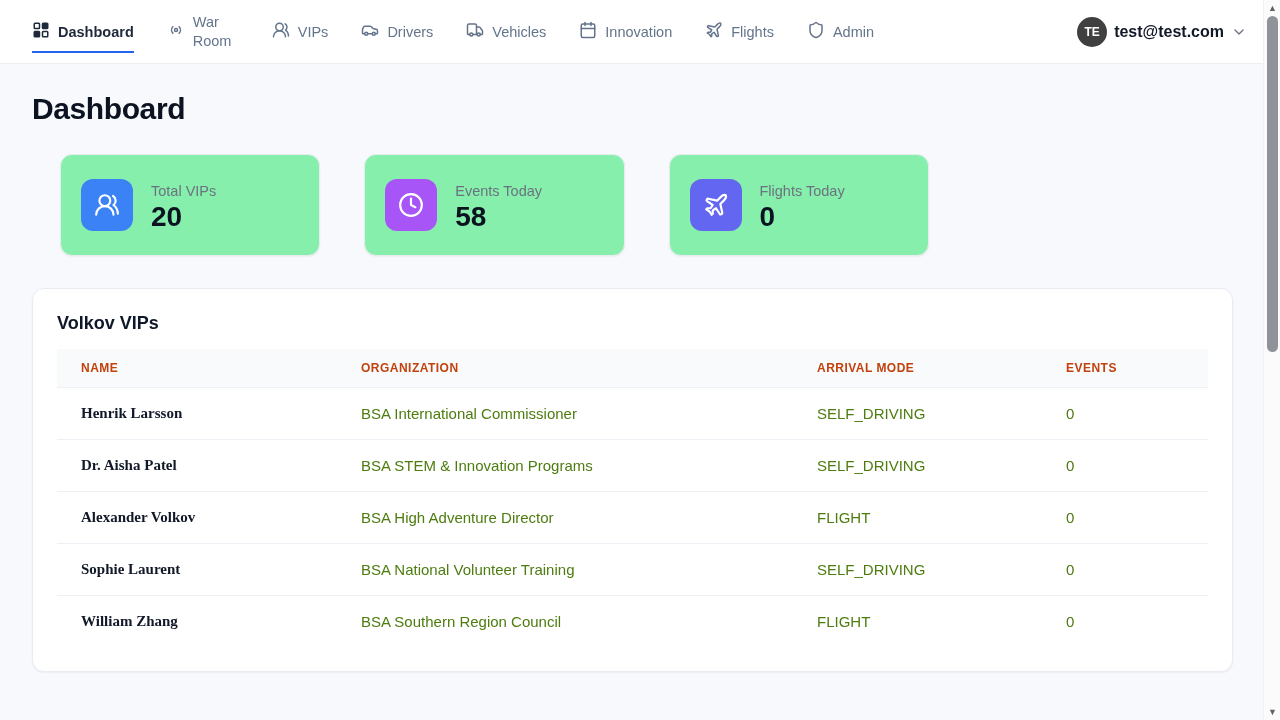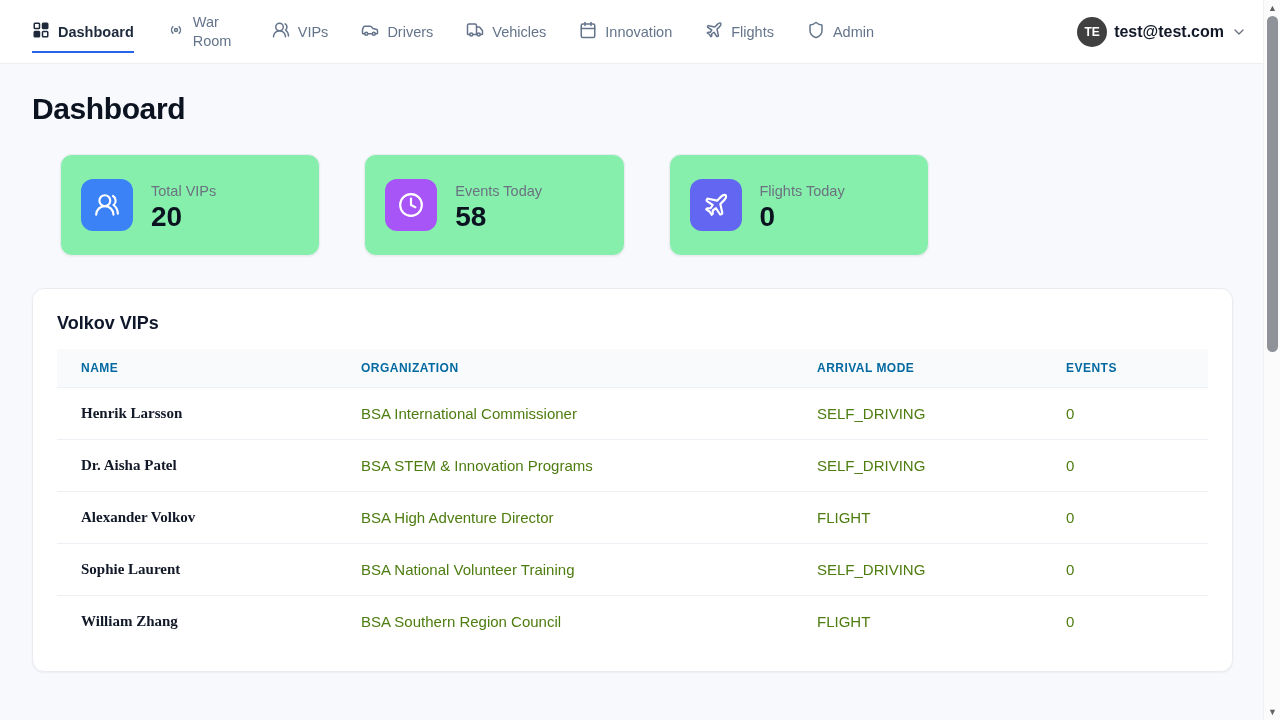--- a/index.html
+++ b/index.html
@@ -39,21 +39,21 @@
   .tile-purple { background:#a855f7; } .tile-indigo { background:#6366f1; }
   .stat-label { font-size:14.5px; color:#6b7280; margin-bottom:3px; }
   .stat-value { font-size:28px; font-weight:700; color:#0b1220; line-height:1.05; }
 
   .panel { margin-top:32px; background:#fff; border:1px solid #e8ecf1; border-radius:12px;
            padding:24px; box-shadow:0 1px 2px rgba(16,24,40,.05); }
   .panel-title { font-size:18px; font-weight:700; color:#0f172a; margin-bottom:15px; }
 
   table { width:100%; border-collapse:collapse; font-size:15px; }
   thead th { background:#f8fafc; text-align:left; font-size:12px; font-weight:600; letter-spacing:.04em;
-             color:#0369a1; padding:12px 24px; }
+             color:#c2410c; padding:12px 24px; }
   .col-name{ width:280px; } .col-org{ width:456px; } .col-mode{ width:249px; }
   tbody td { padding:17px 24px; border-top:1px solid #edf0f4; color:#4d7c0f; }
   tbody td.cell-name { font-weight:600; color:#111827;font-family:Liberation Serif, serif; }
 
   
   .scrollbar { position:fixed; top:0; right:0; width:17px; height:720px; background:#fbfbfc;
                border-left:1px solid #f1f1f3; z-index:20; }
   .sb-arrow { position:absolute; left:0; width:17px; text-align:center; font-size:9px; color:#5f6368; }
   .sb-up { top:3px; } .sb-down { bottom:3px; }
   .sb-thumb { position:absolute; left:3px; width:11px; top:16px; height:336px; background:#8f9399; border-radius:6px; }

